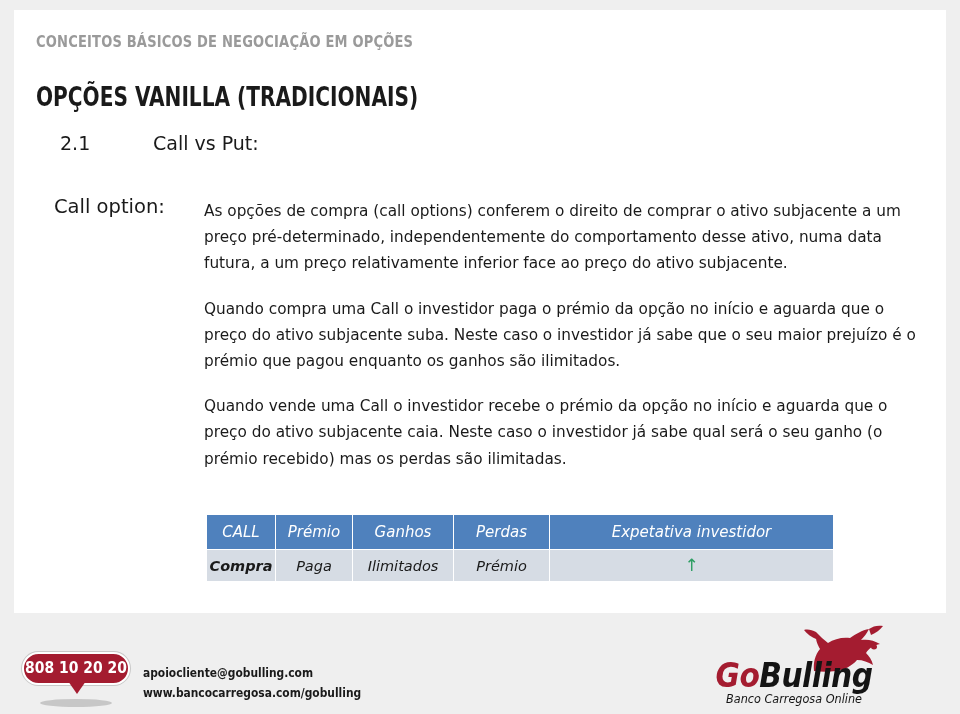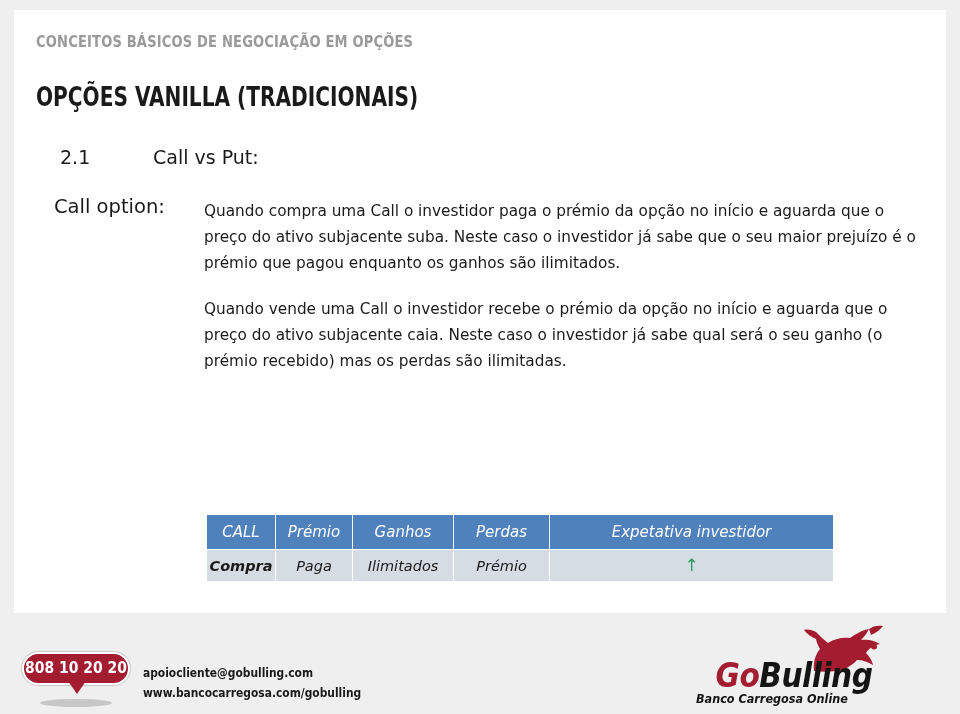--- a/index.html
+++ b/index.html
@@ -58,21 +58,21 @@
     text-transform: uppercase;
     transform: scaleX(0.86);
     transform-origin: left center;
     white-space: nowrap;
   }
 
   
   .section-row {
     position: absolute;
     left: 46px;
-    top: 136px;
+    top: 122px;
     width: 800px;
     font-size: 19px;
     color: #1a1a1a;
   }
   .section-row .num {
     display: inline-block;
     width: 93px;
     vertical-align: top;
   }
   .section-row .ttl {
@@ -239,23 +239,23 @@
     font-style: italic;
     white-space: nowrap;
   }
   #brand .wordmark .go  { color: #a41c30; }
   #brand .wordmark .bul { color: #141414; }
   #brand .tagline {
     position: absolute;
     left: 0px;
     top: 66px;
     width: 196px;
-    text-align: left;
-    font-family: "DejaVu Sans Condensed", "Liberation Sans Narrow", "Liberation Sans", sans-serif;
-    font-weight: bold;
+    text-align: center;
+    font-family: "DejaVu Sans Condensed", "Liberation Sans Narrow", "Liberation Sans", sans-serif;
+    font-weight: normal;
     font-style: italic;
     font-size: 12.5px;
     color: #141414;
     letter-spacing: 0px;
     white-space: nowrap;
   }
 </style>
 </head>
 <body>
 
@@ -267,20 +267,21 @@
 
     <div class="slide-title">OPÇÕES VANILLA (TRADICIONAIS)</div>
 
     <div class="section-row">
       <span class="num">2.1</span><span class="ttl">Call vs Put:</span>
     </div>
 
     <div class="term-label">Call option:</div>
 
     <div class="body-col">
+      <p>As opções de compra (call options) conferem o direito de comprar o ativo subjacente a um preço pré-determinado, independentemente do comportamento desse ativo, numa data futura, a um preço relativamente inferior face ao preço do ativo subjacente.</p>
       <p>Quando compra uma Call o investidor paga o prémio da opção no início e aguarda que o preço do ativo subjacente suba. Neste caso o investidor já sabe que o seu maior prejuízo é o prémio que pagou enquanto os ganhos são ilimitados.</p>
       <p>Quando vende uma Call o investidor recebe o prémio da opção no início e aguarda que o preço do ativo subjacente caia. Neste caso o investidor já sabe qual será o seu ganho (o prémio recebido) mas os perdas são ilimitadas.</p>
     </div>
 
     <table id="opt-table">
       <colgroup>
         <col class="c-call">
           <col class="c-prem">
           <col class="c-gan">
           <col class="c-per">

